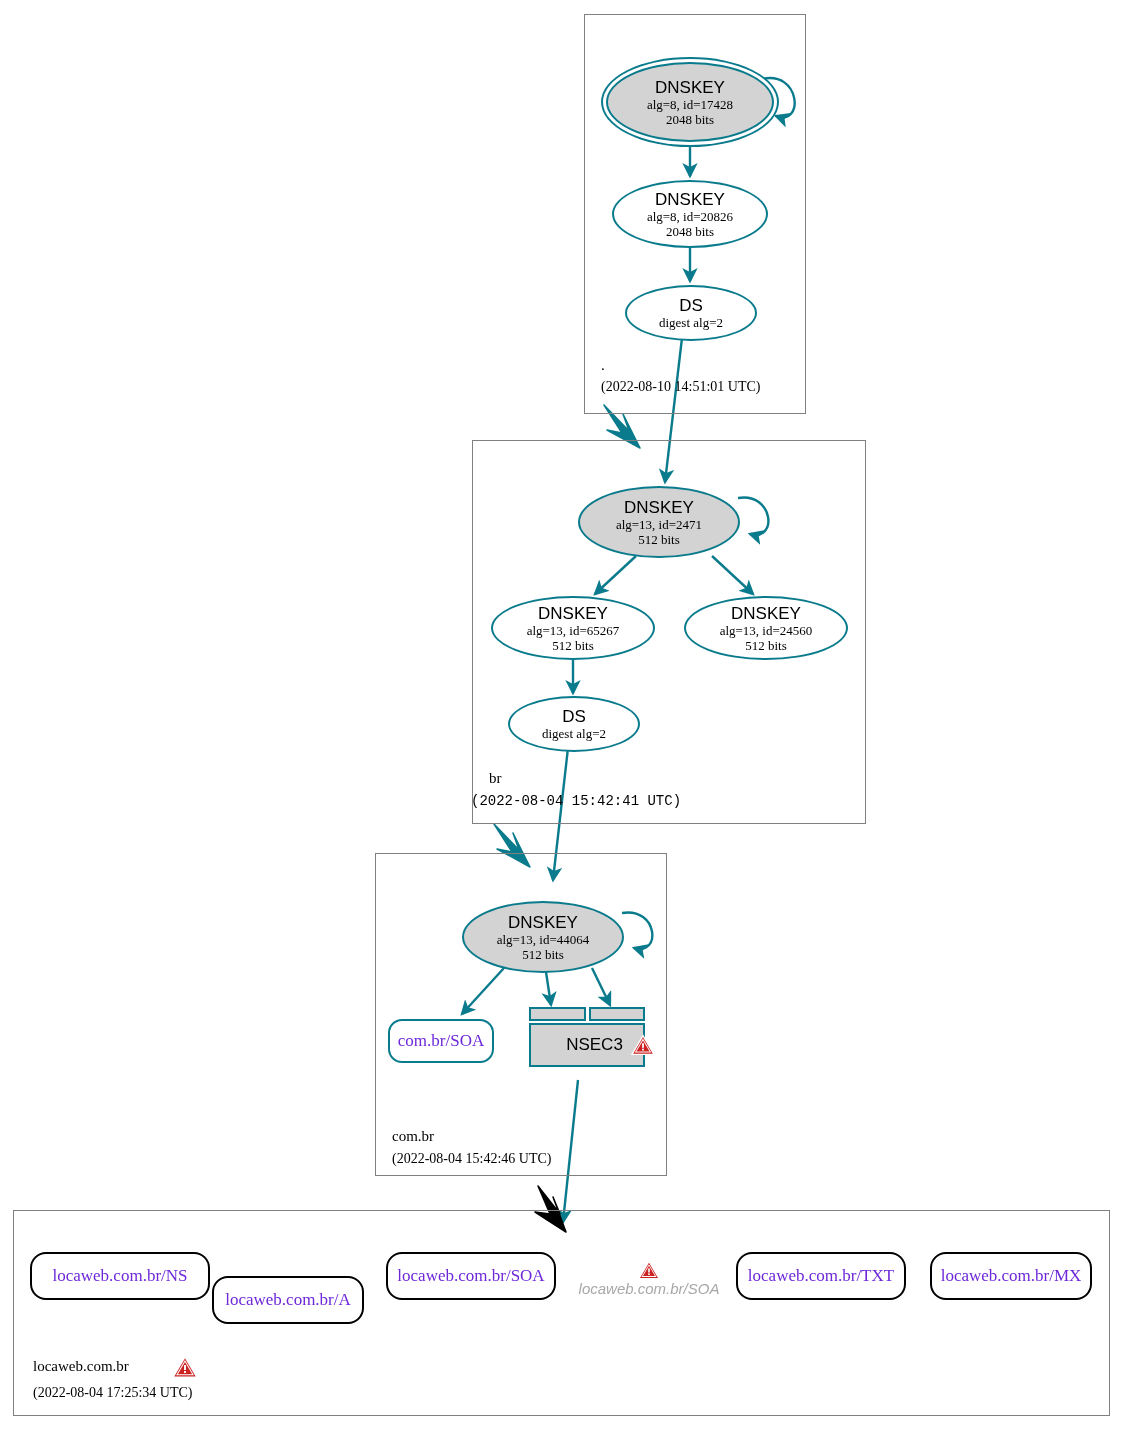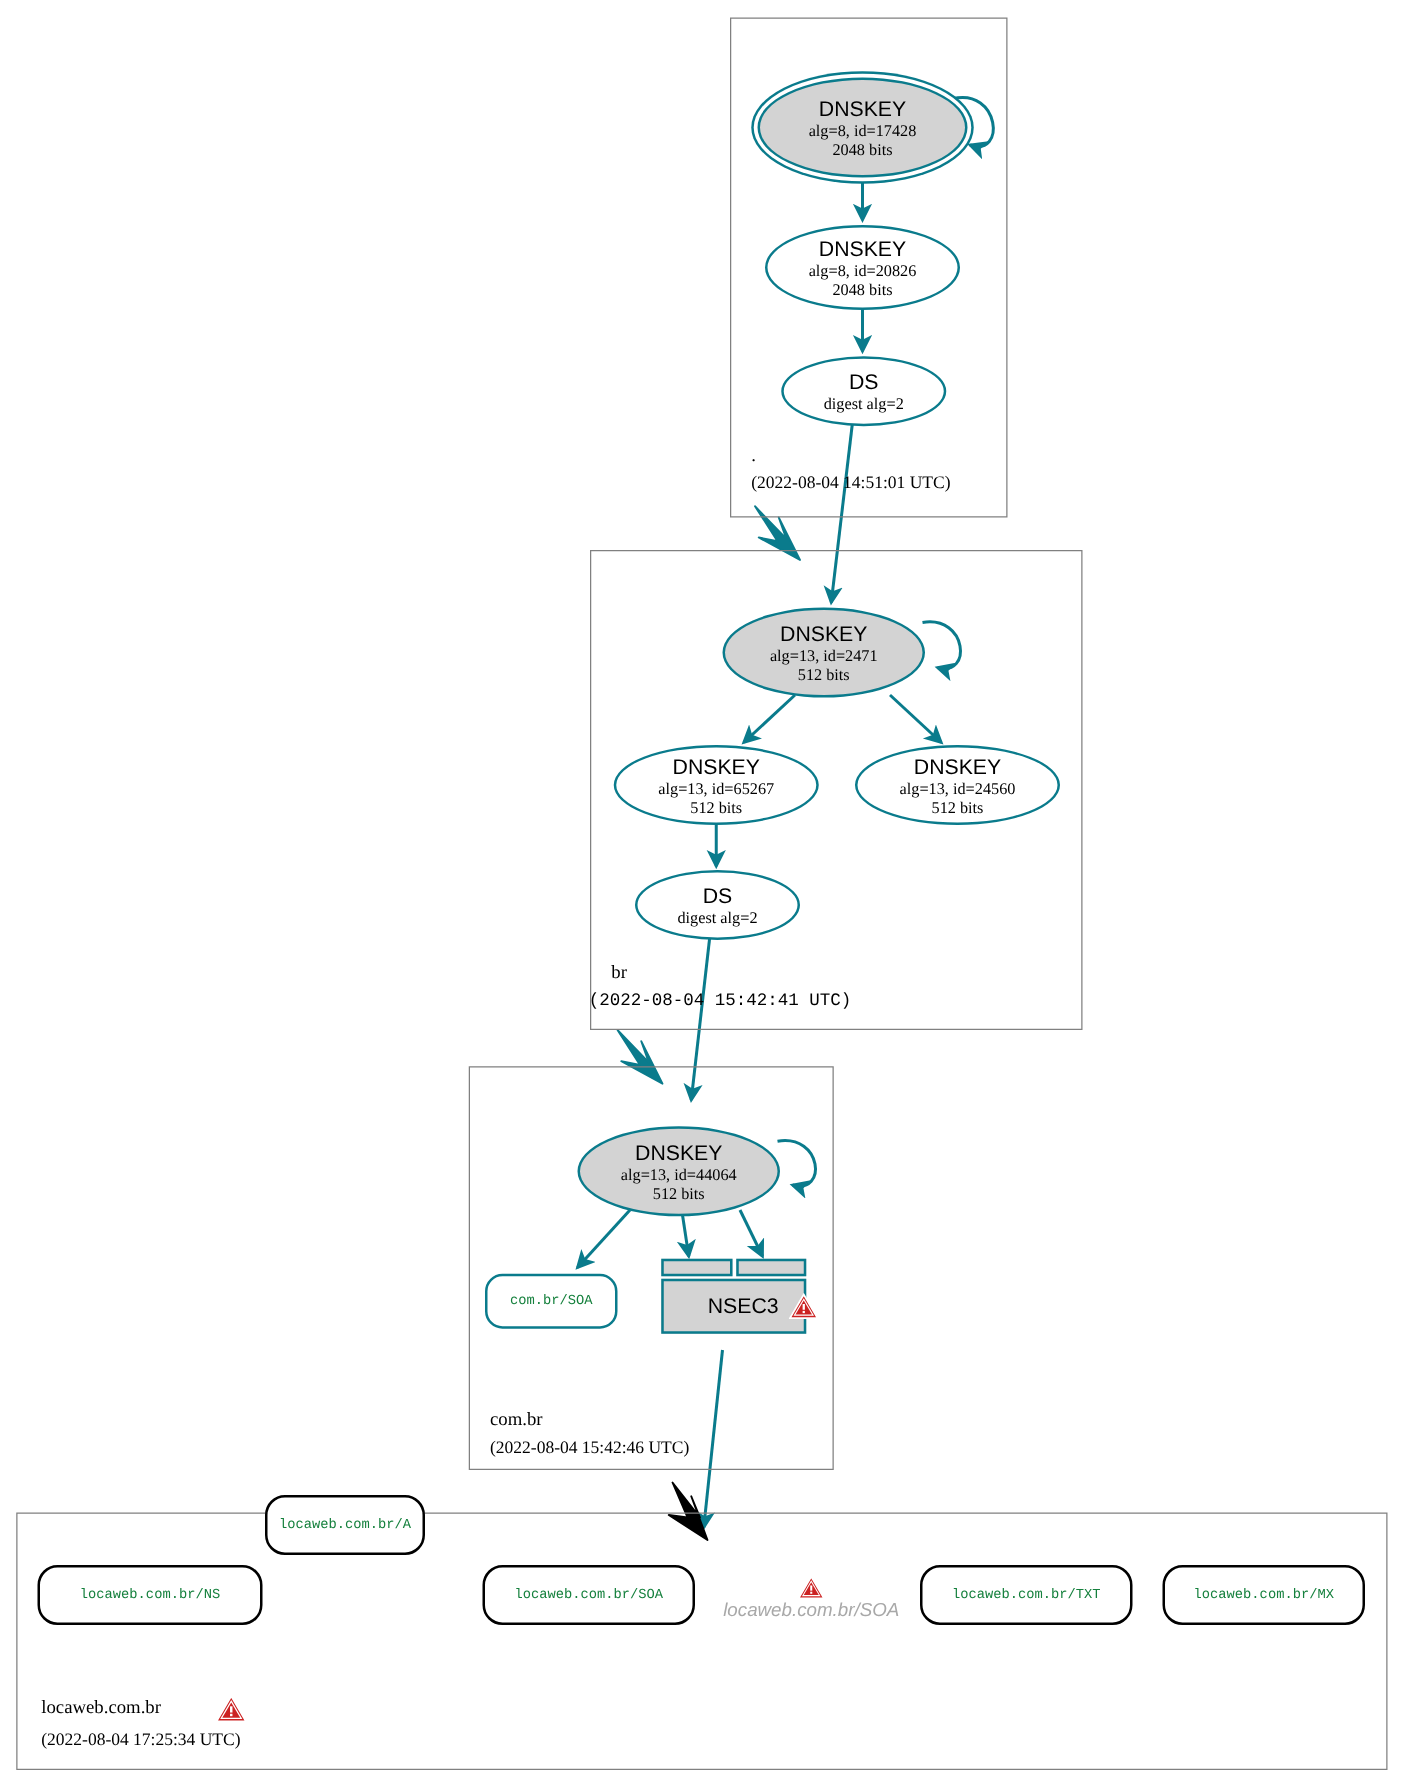--- a/index.html
+++ b/index.html
@@ -84,23 +84,23 @@
   
   .node-rrset {
     position: absolute;
     box-sizing: border-box;
     border: 2px solid #0a7b8c;
     border-radius: 14px;
     background: #ffffff;
     display: flex;
     align-items: center;
     justify-content: center;
-    font-family: Liberation Mono, monospace;
-    font-size: 11px;
-    color: #15803d;
+    font-family: Liberation Serif, serif;
+    font-size: 17px;
+    color: #6d28d9;
     z-index: 3;
     white-space: nowrap;
   }
   .node-rrset.plain {
     border-color: #000000;
     border-width: 2px;
     border-radius: 16px;
   }
   
   .node-nsec {
@@ -198,21 +198,21 @@
 
     <path d="M592,968 L610,1005" fill="none" stroke="#0a7b8c" stroke-width="2.4" marker-end="url(#ah-teal)"></path>
 
     <path d="M578,1080 L563,1222" fill="none" stroke="#0a7b8c" stroke-width="2.4" marker-end="url(#ah-teal)"></path>
 
     <path d="M538,1186 L560,1214 L553,1197 L566,1232 L535,1212 L550,1214 z" fill="#000000" stroke="#000000" stroke-width="1.5" stroke-linejoin="round"></path>
   </svg>
 
   <div class="zone" style="left:584px; top:14px; width:222px; height:400px;"></div>
   <div class="zone-label" style="left:601px; top:357px;">.</div>
-  <div class="zone-ts" style="left:601px; top:379px;">(2022-08-04 14:51:01 UTC)</div>
+  <div class="zone-ts" style="left:601px; top:379px;">(2022-08-10 14:51:01 UTC)</div>
 
   <div class="node-ellipse filled sep" style="left:606px; top:62px; width:168px; height:80px;">
     <div class="nl-title">DNSKEY</div>
     <div class="nl-sub">alg=8, id=17428</div>
     <div class="nl-sub">2048 bits</div>
   </div>
 
   <div class="node-ellipse" style="left:612px; top:180px; width:156px; height:68px;">
     <div class="nl-title">DNSKEY</div>
     <div class="nl-sub">alg=8, id=20826</div>
@@ -290,21 +290,21 @@
       <path d="M12 4.6 L20.2 18.6 L3.8 18.6 Z" fill="#ffffff"></path>
       <path d="M12 6.4 L18.6 17.6 L5.4 17.6 Z" fill="#cc2222"></path>
       <rect x="11.1" y="9.2" width="1.8" height="4.6" fill="#ffffff"></rect>
       <rect x="11.1" y="14.7" width="1.8" height="1.8" fill="#ffffff"></rect>
     </svg>
   </span>
   <div class="zone-ts" style="left:33px; top:1385px;">(2022-08-04 17:25:34 UTC)</div>
 
   <div class="node-rrset plain" style="left:30px; top:1252px; width:180px; height:48px;">locaweb.com.br/NS</div>
 
-  <div class="node-rrset plain" style="left:212px; top:1196px; width:128px; height:48px;">locaweb.com.br/A</div>
+  <div class="node-rrset plain" style="left:212px; top:1276px; width:152px; height:48px;">locaweb.com.br/A</div>
 
   <div class="node-rrset plain" style="left:386px; top:1252px; width:170px; height:48px;">locaweb.com.br/SOA</div>
 
   <div class="node-ghost" style="left:578px; top:1256px; width:142px; height:44px;">
     <span class="warn">
       <svg width="22" height="20" viewBox="0 0 24 22" xmlns="http://www.w3.org/2000/svg">
         <path d="M12 1.6 L23 20.4 L1 20.4 Z" fill="#cc2222" stroke="#ffffff" stroke-width="1.4"></path>
         <path d="M12 4.6 L20.2 18.6 L3.8 18.6 Z" fill="#ffffff"></path>
         <path d="M12 6.4 L18.6 17.6 L5.4 17.6 Z" fill="#cc2222"></path>
         <rect x="11.1" y="9.2" width="1.8" height="4.6" fill="#ffffff"></rect>

